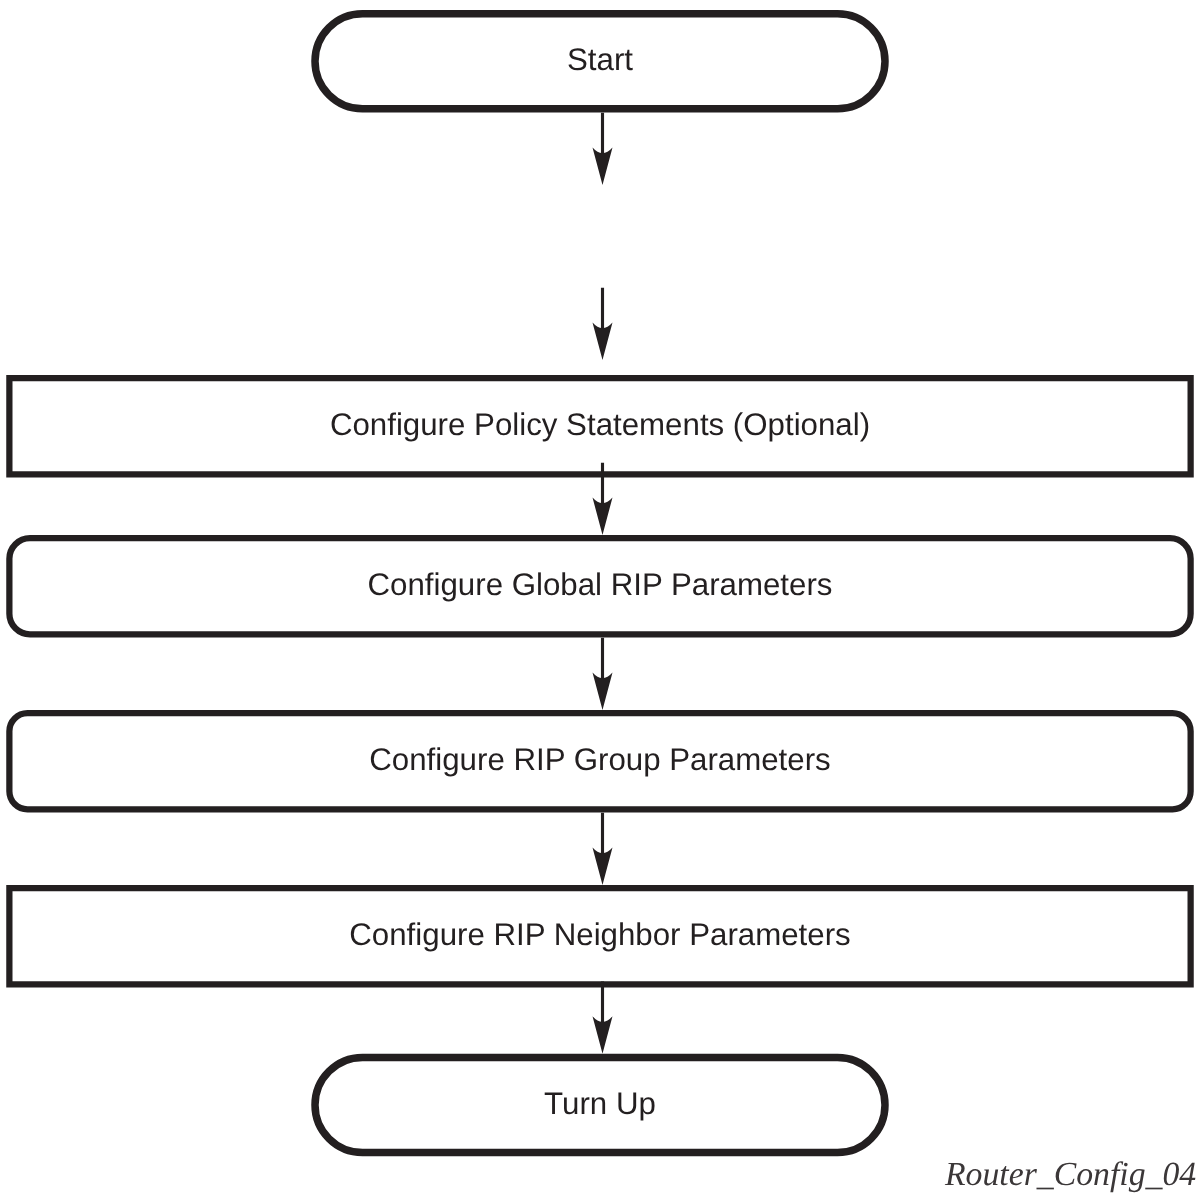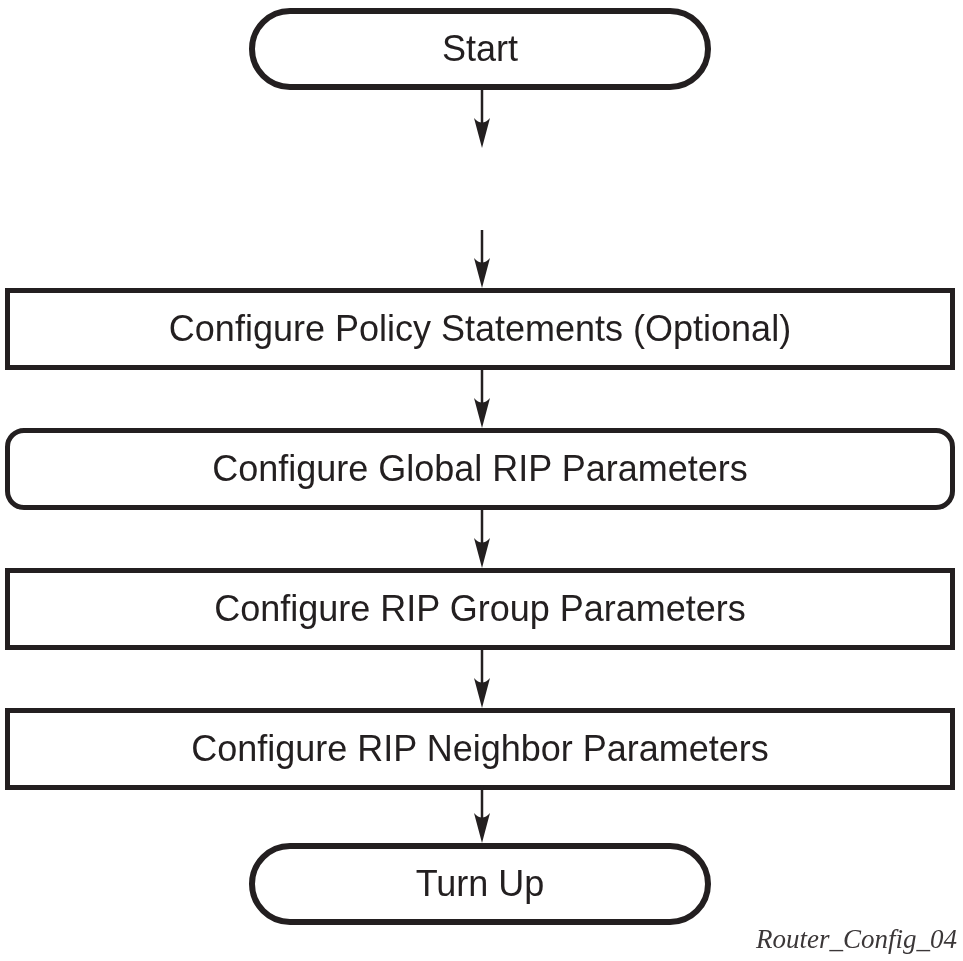--- a/index.html
+++ b/index.html
@@ -18,41 +18,41 @@
   }
   .node {
     position: absolute;
     box-sizing: border-box;
     background: #ffffff;
     border: 5px solid #231f20;
     display: flex;
     align-items: center;
     justify-content: center;
     text-align: center;
-    font-size: 36px;
+    font-size: 25px;
     line-height: 1.1;
     color: #231f20;
   }
   .terminator {
     left: 249px;
     width: 462px;
     height: 82px;
     border-radius: 41px;
     border-width: 6px;
   }
   .process {
     left: 5px;
     width: 950px;
     height: 82px;
   }
   .start-node { top: 8px; }
   .p1 { top: 148px; }
-  .p2 { top: 288px; }
+  .p2 { top: 300px; }
   .p3 { top: 428px; border-radius: 19px; }
-  .p4 { top: 568px; }
+  .p4 { top: 568px; border-radius: 17px; }
   .p5 { top: 708px; }
   .end-node { top: 843px; }
   .arrow {
     position: absolute;
     left: 469px;
     width: 26px;
     height: 58px;
   }
   .a1 { top: 90px; }
   .a2 { top: 230px; }

